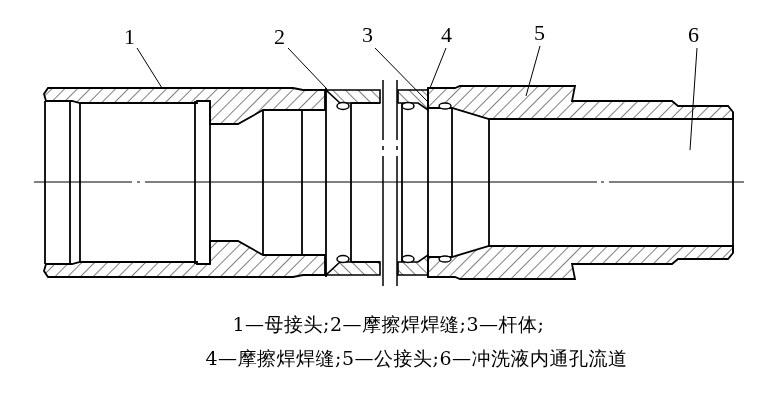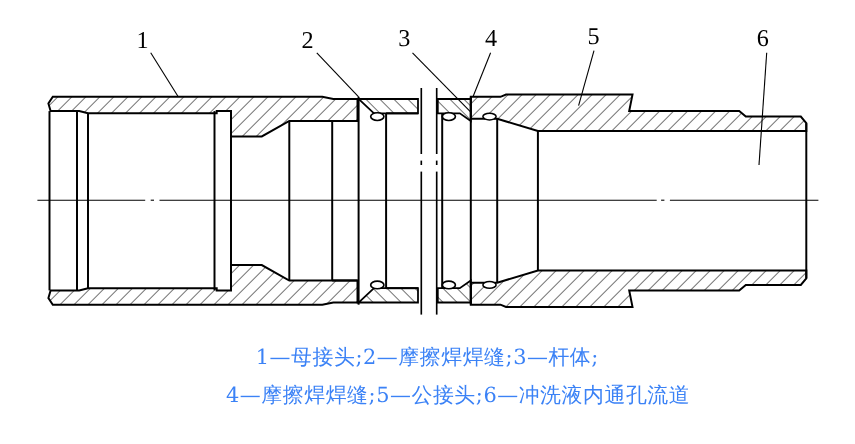--- a/index.html
+++ b/index.html
@@ -1,21 +1,21 @@
 <!DOCTYPE html>
 <html><head>
 <meta charset="utf-8">
 <style>
   html, body { margin: 0; padding: 0; background: #ffffff; }
   body { width: 777px; height: 404px; position: relative; overflow: hidden;
          font-family: "Liberation Serif", "DejaVu Serif", serif; color: #000; }
   #drawing { position: absolute; left: 0; top: 0; }
   .callout { font-family: "Liberation Serif", "DejaVu Serif", serif; font-size: 22px; fill: #000; }
   .caption { position: absolute; left: 0; width: 777px; text-align: center;
-             font-family: "DejaVu Serif", "Liberation Serif", serif; font-size: 19px; color: #3b82f6; letter-spacing: 0.5px; }
+             font-family: "DejaVu Serif", "Liberation Serif", serif; font-size: 19px; color: #000000; letter-spacing: 0.5px; }
   #caption-line-1 { top: 312px; }
   #caption-line-2 { top: 346px; margin-left: 28px; }
 </style>
 </head>
 <body>
 
 <svg id="drawing" width="777" height="300" viewBox="0 0 777 300" xmlns="http://www.w3.org/2000/svg">
   <defs>
     <pattern id="hatch-r" patternUnits="userSpaceOnUse" width="9" height="9" patternTransform="rotate(45)">
       <line x1="0" y1="0" x2="0" y2="9" stroke="#000" stroke-width="1"></line>

